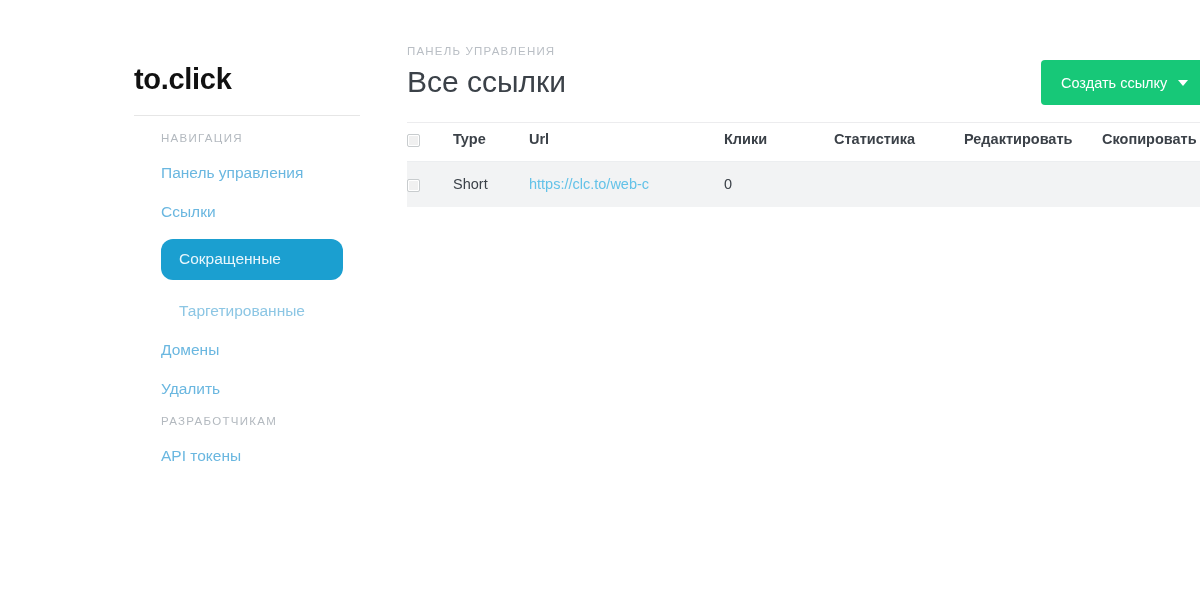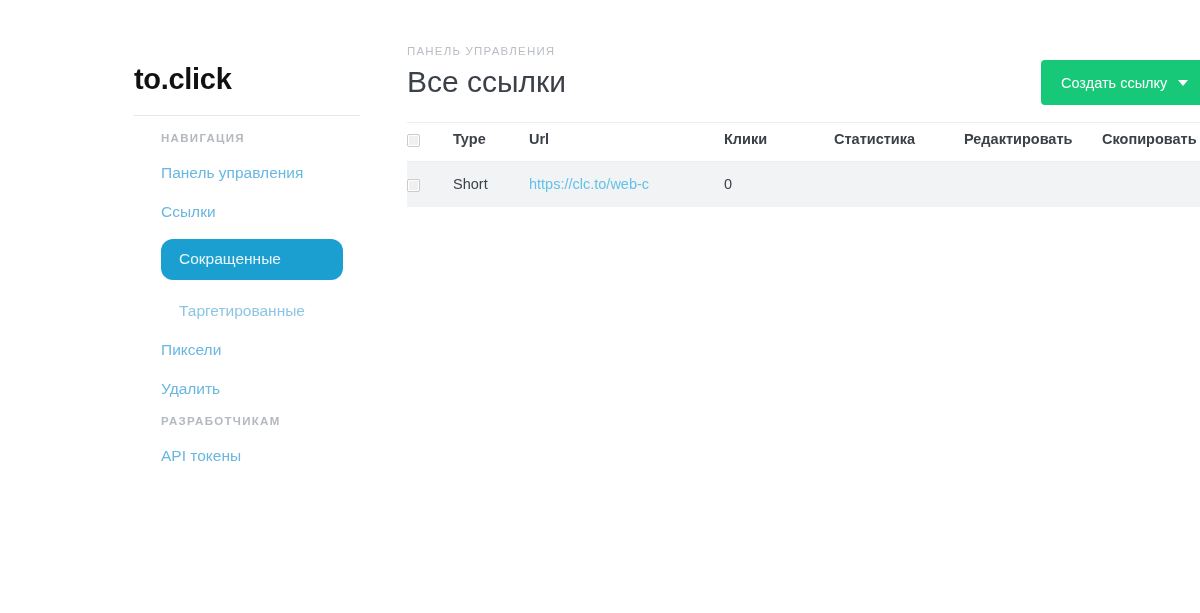--- a/index.html
+++ b/index.html
@@ -46,21 +46,21 @@
     width: 226px;
     height: 1px;
     background: #e6e6e6;
   }
 
   .nav-section-title {
     margin: 16px 0 0 161px;
     font-size: 11.5px;
     letter-spacing: 1.3px;
     color: #b3b9bf;
-    font-weight: bold;
+    font-weight: normal;
     text-transform: uppercase;
   }
   .nav-section-title.devs { }
 
   .nav-list { list-style: none; margin: 0; padding: 0; }
 
   .nav-item {
     display: block;
     margin-left: 161px;
     margin-top: 19px;
@@ -281,21 +281,21 @@
       <li class="nav-item">
         <span>Ссылки</span>
       </li>
       <li class="nav-item active">
         <span>Сокращенные</span>
       </li>
       <li class="nav-item sub">
         <span>Таргетированные</span>
       </li>
       <li class="nav-item">
-        <span>Пиксели</span>
+        <span>Домены</span>
       </li>
       <li class="nav-item">
         <span>Удалить</span>
       </li>
     </ul>
 
     <div class="nav-section-title devs">РАЗРАБОТЧИКАМ</div>
 
     <ul class="nav-list">
       <li class="nav-item">

